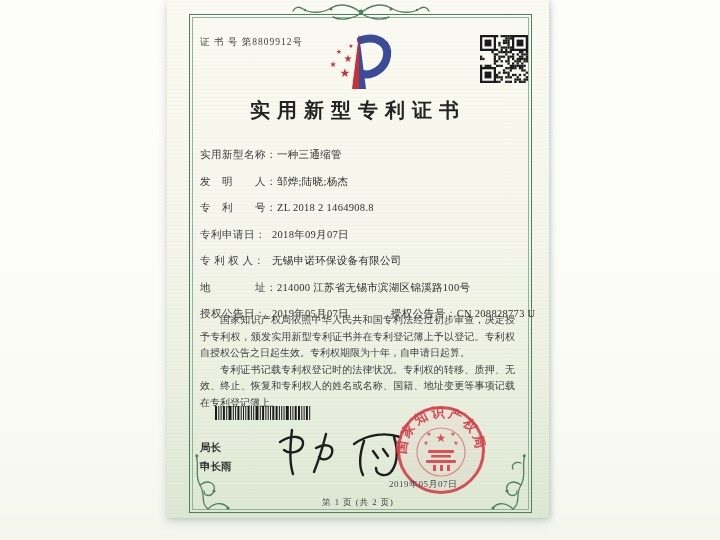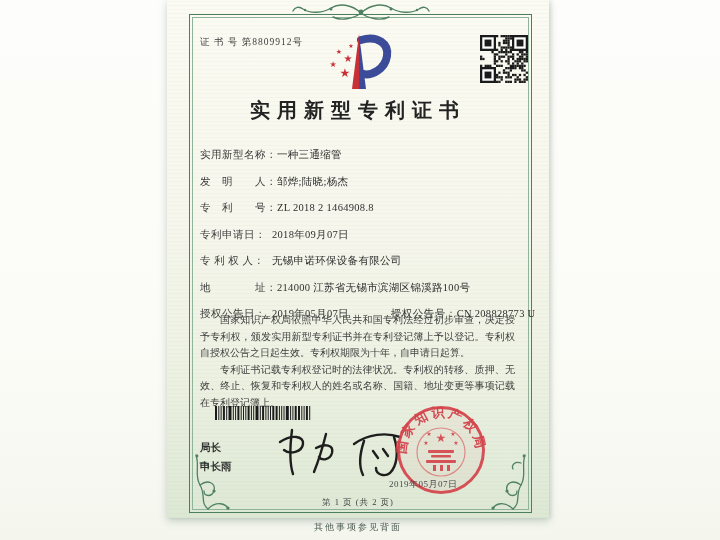--- a/index.html
+++ b/index.html
@@ -369,14 +369,13 @@
           <rect x="52" y="61" width="3" height="6"></rect>
       </g>
       <circle cx="46" cy="48" r="24" fill="none" stroke="#d5424b" stroke-width="1.2" opacity=".55"></circle>
     </svg>
 
     <div class="seal-date">2019年05月07日</div>
 
     <div class="page-info">第 1 页 (共 2 页)</div>
   </div>
 
-  <div class="below-note">其他事项参见背面</div>
 </div>
 
 </body></html>

